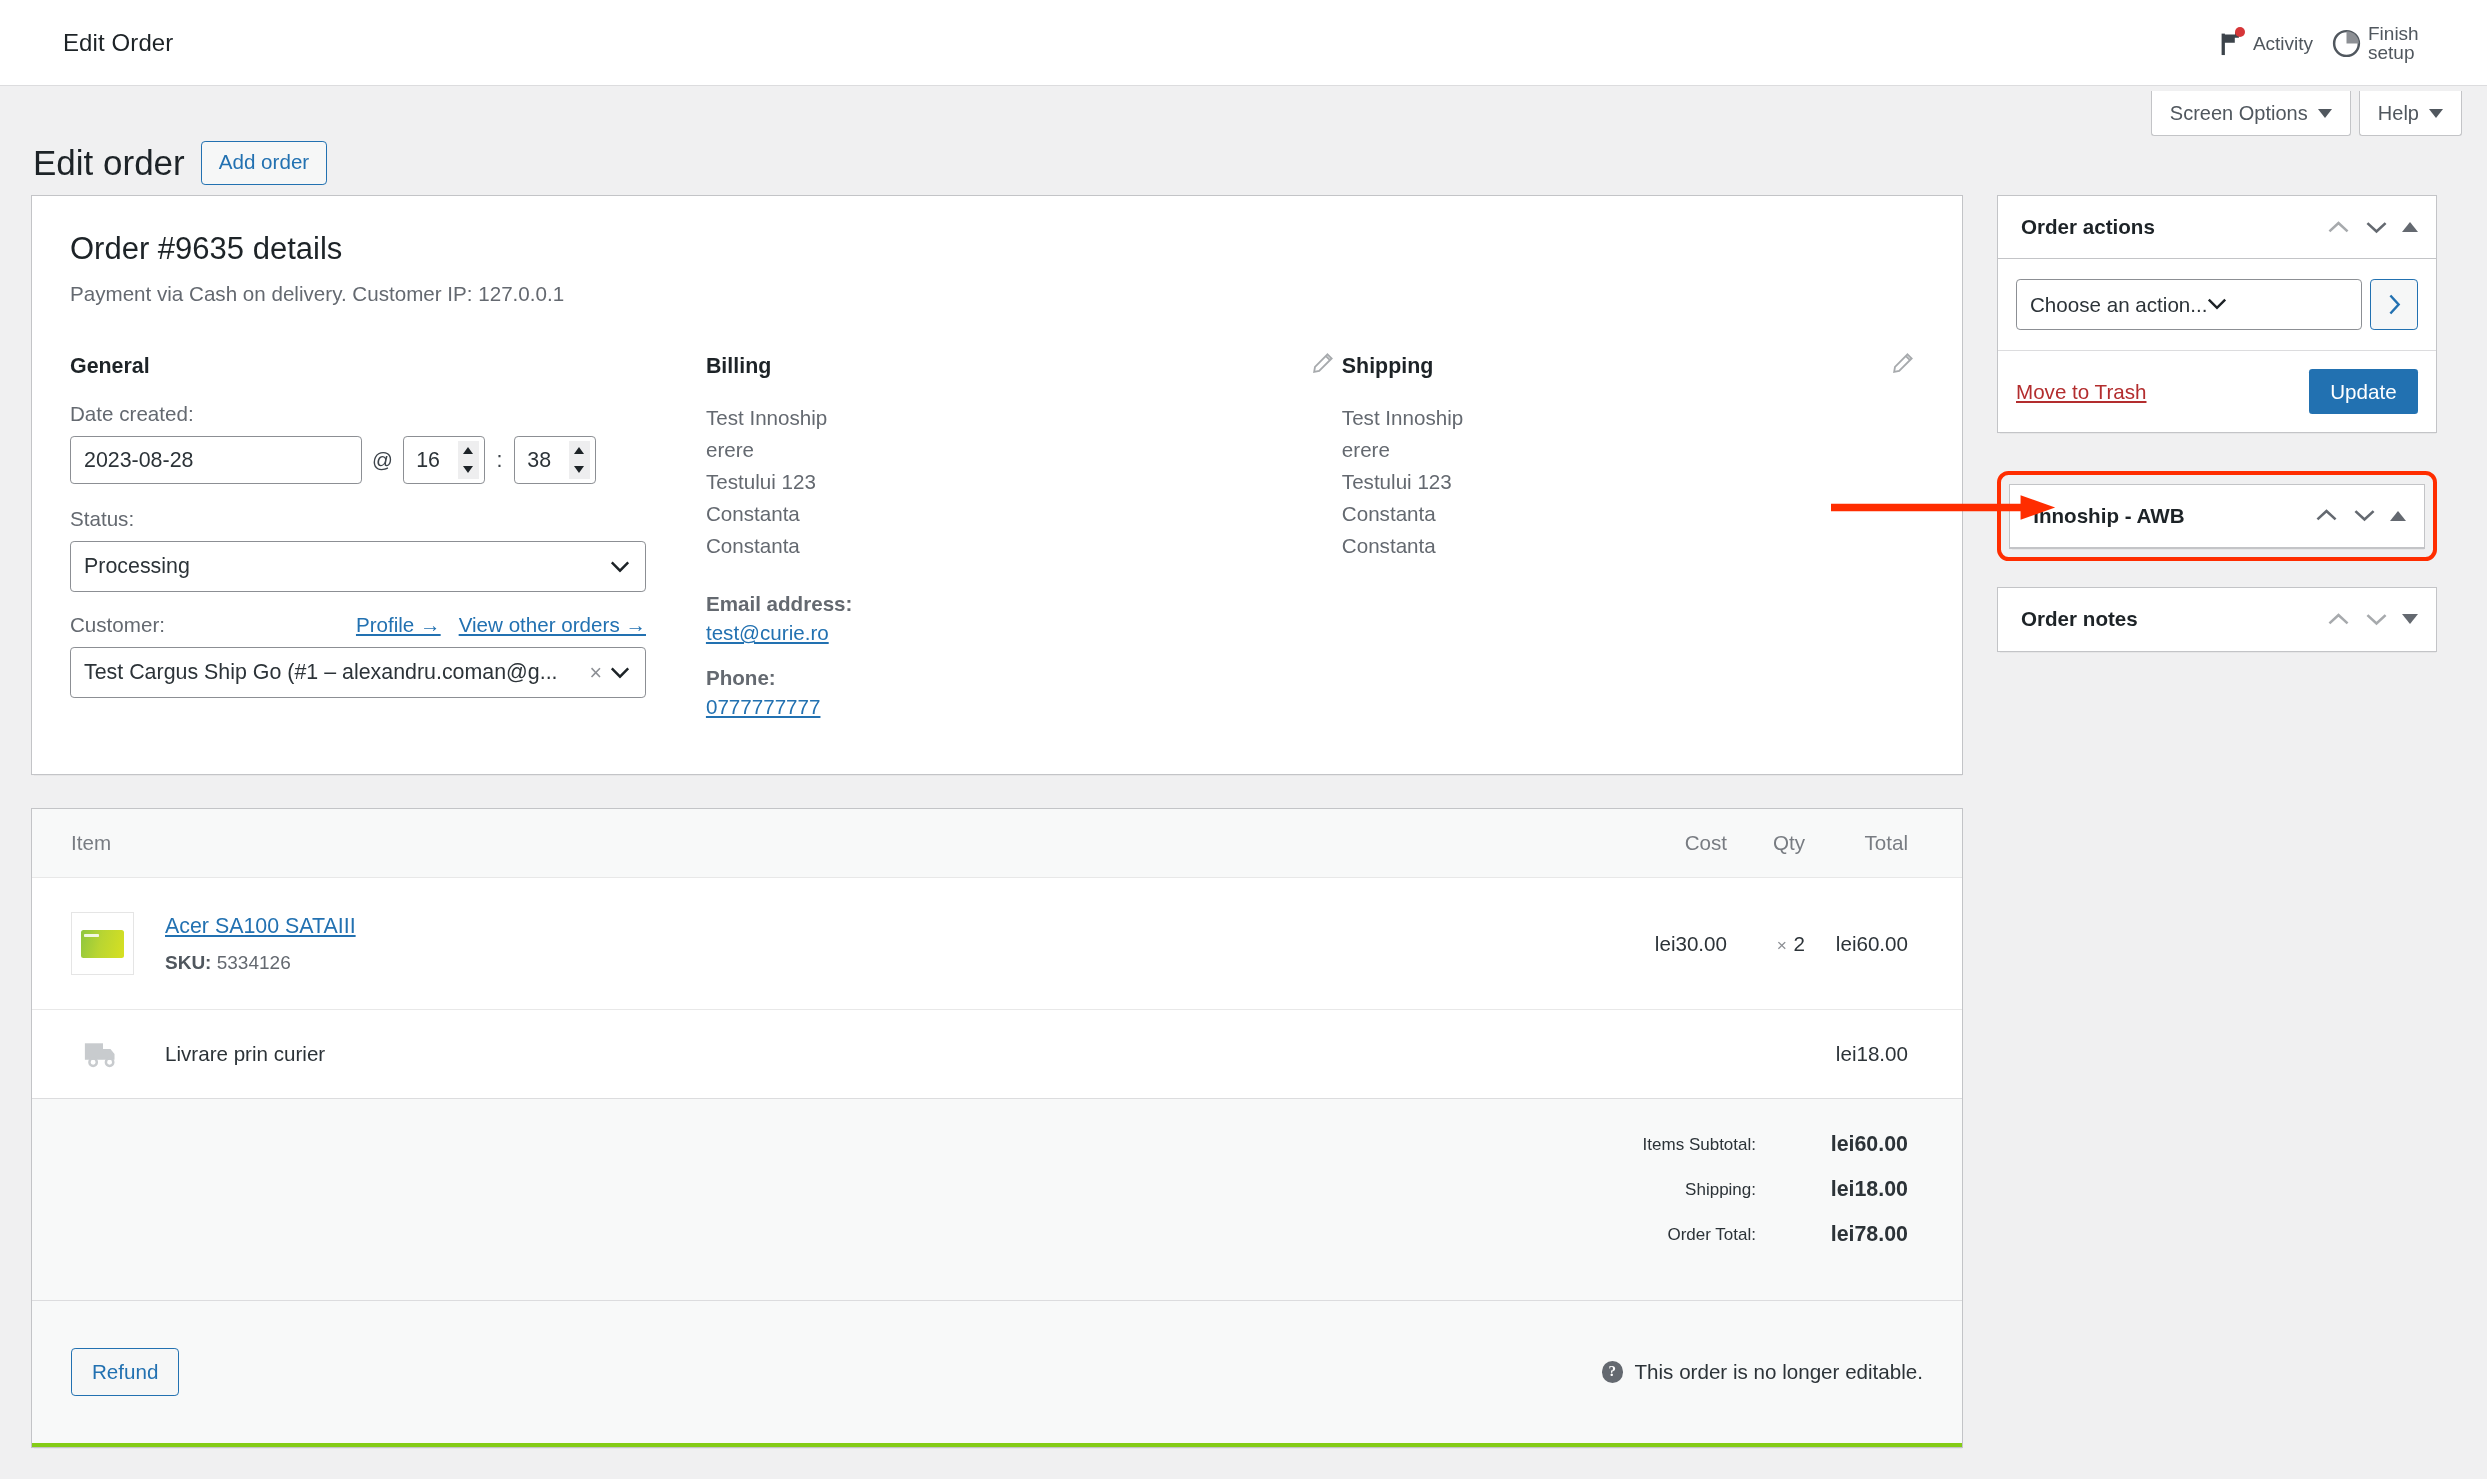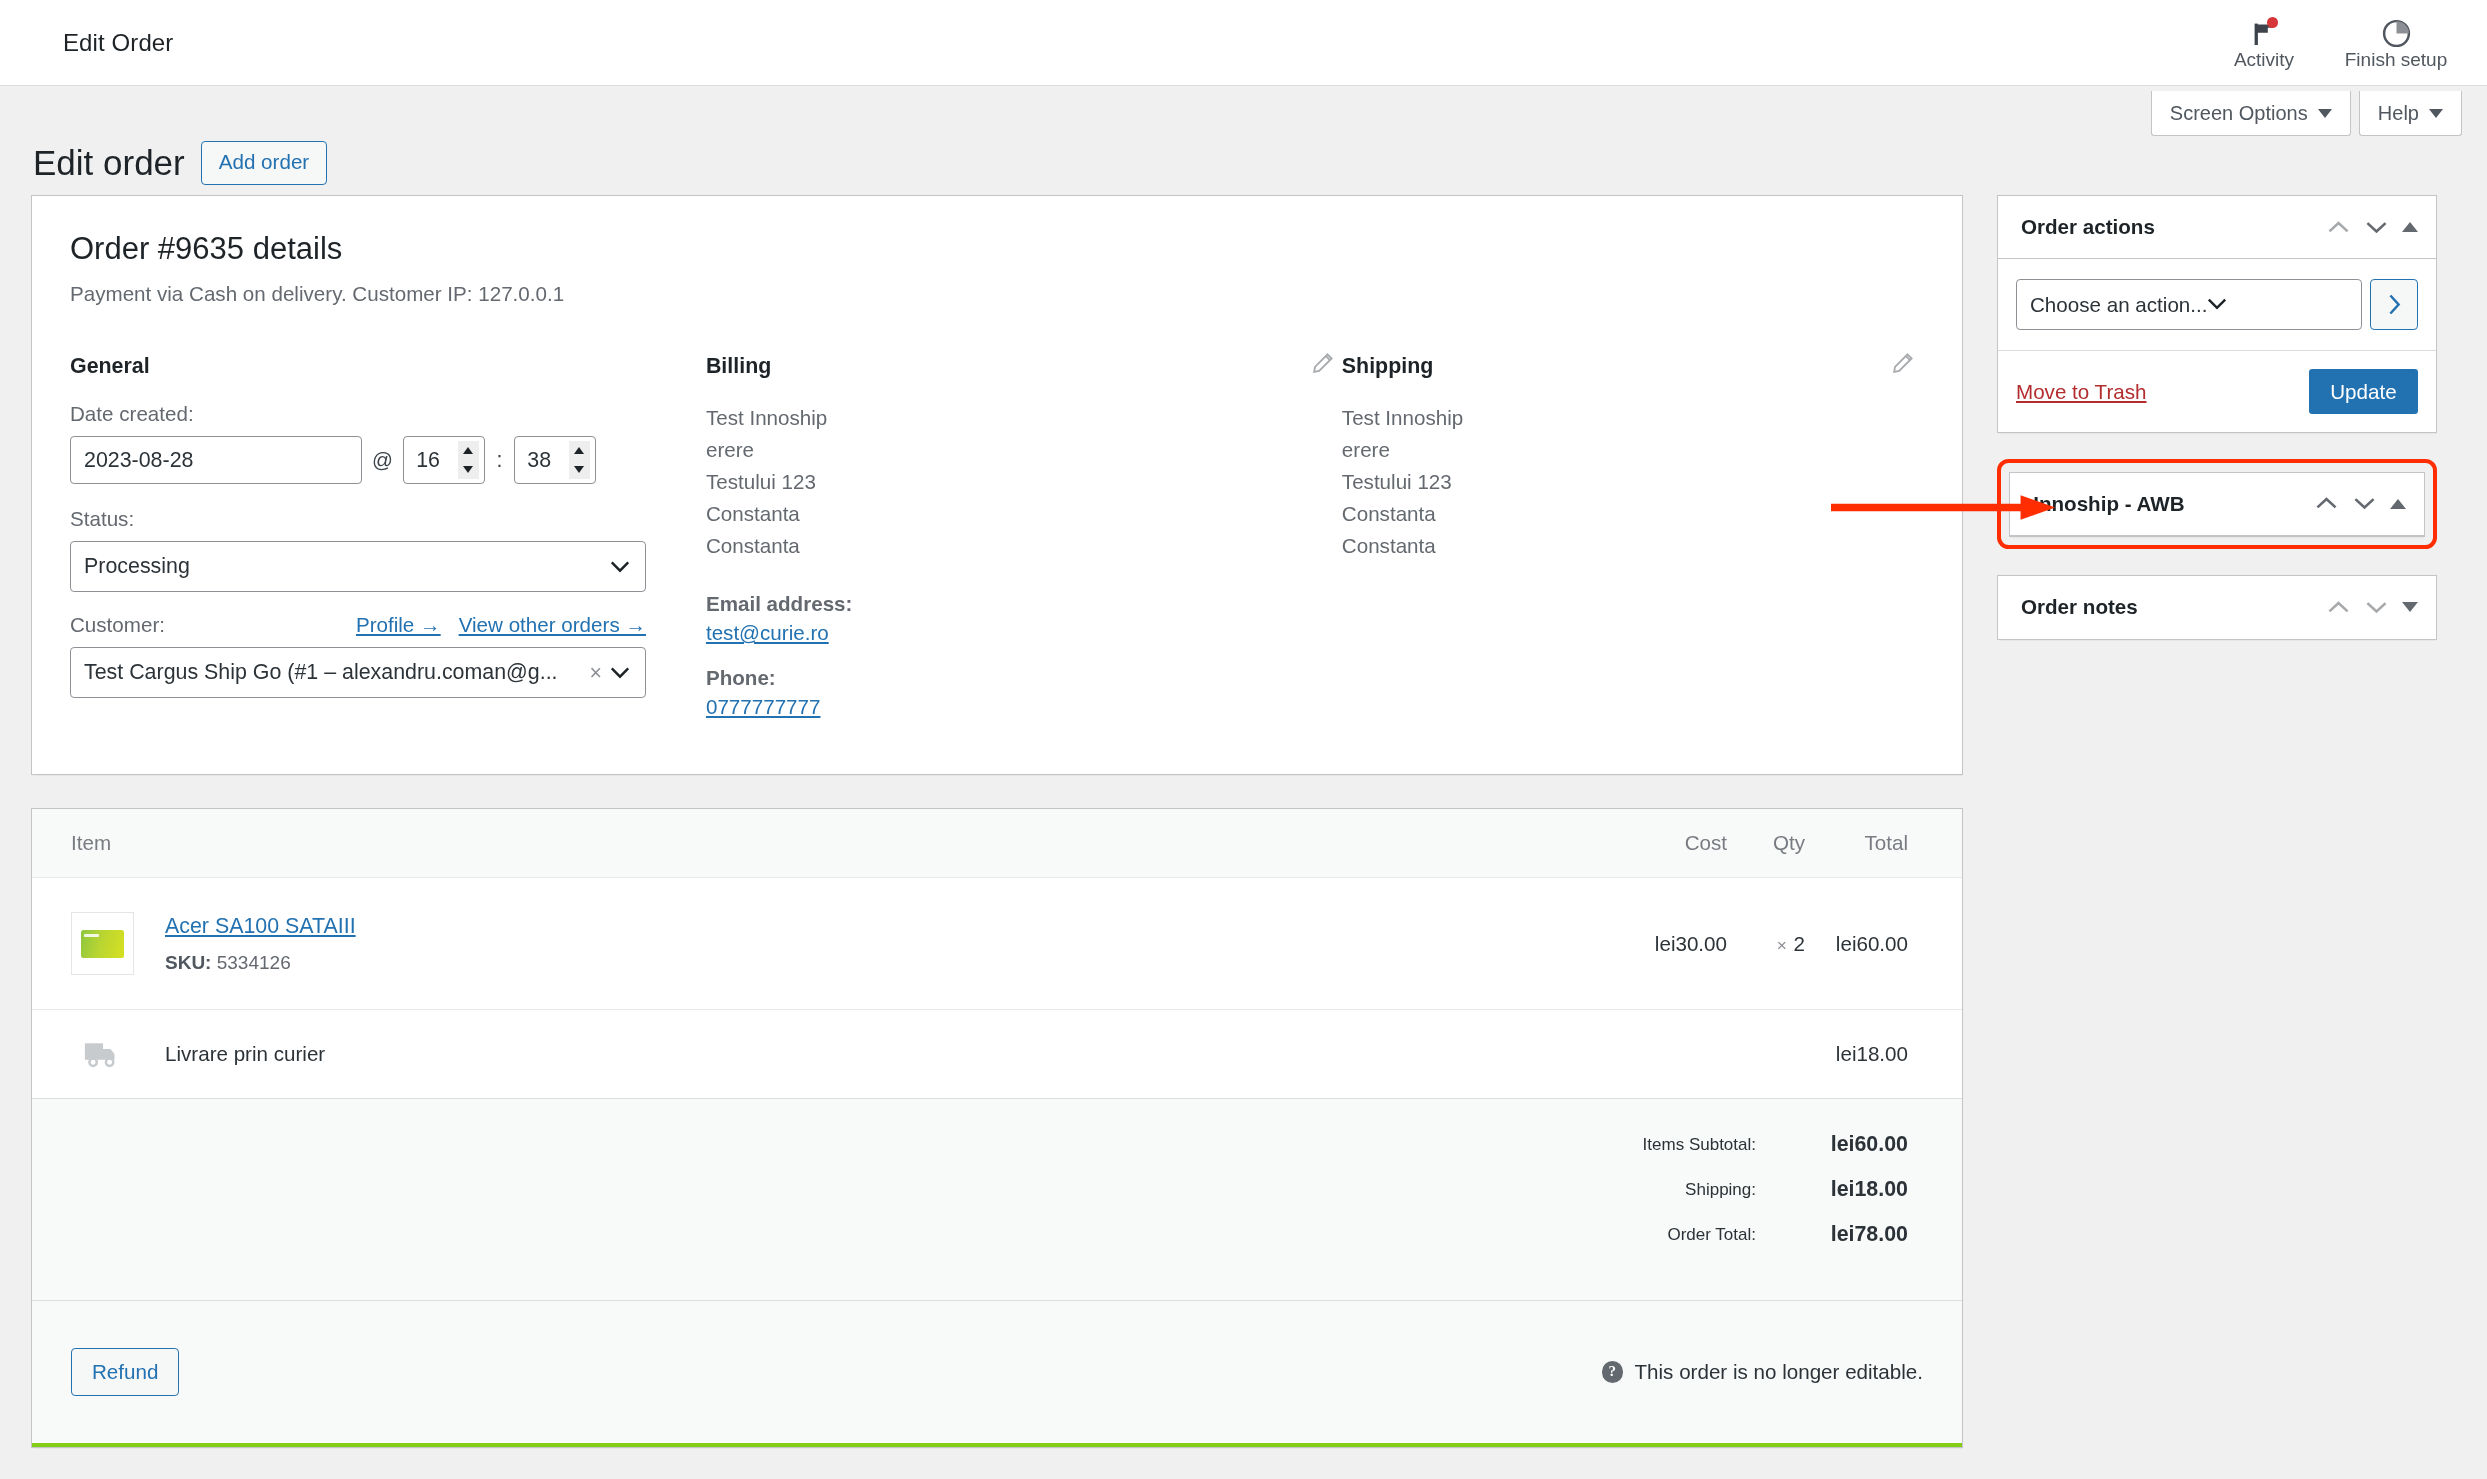--- a/index.html
+++ b/index.html
@@ -27,22 +27,23 @@
     font-weight: 400;
     letter-spacing: 0.1px;
   }
   .adminbar-right {
     position: absolute; right: 25px; top: 0; height: 86px;
     display: flex; align-items: center; gap: 0px;
   }
   .abar-item {
     width: 132px;
     height: 86px;
-    display: flex; flex-direction: column;
+    display: flex; flex-direction: row;
     align-items: center; justify-content: center;
+    gap: 5px;
     cursor: pointer;
   }
   .abar-item .lbl {
     font-size: 19px; color: #50575e; line-height: 1;
   }
   .abar-icon { position: relative; width: 33px; height: 33px; }
 
   
   .flag-icon svg { display:block; }
   .flag-dot {
@@ -314,21 +315,21 @@
     display: flex; align-items: center; justify-content: center;
     font-family: "Liberation Serif", serif;
   }
 
   
   .sidebar { position: absolute; left: 1997px; top: 195px; width: 440px; }
   .sb-box {
     background: #fff;
     border: 0.8px solid #c3c4c7;
     box-shadow: 0 0.8px 0.8px rgba(0,0,0,.04);
-    margin-bottom: 26px;
+    margin-bottom: 38px;
   }
   .sb-head {
     display: flex; align-items: center;
     height: 63px;
     padding: 0 18px 0 23px;
     border-bottom: 0.8px solid #c3c4c7;
   }
   .sb-title { font-size: 20.6px; font-weight: bold; color: #1d2327; flex: 1; }
   .sb-ctrls { display: flex; align-items: center; gap: 13px; }
   .sb-ctrl { cursor: pointer; display: flex; align-items: center; }

